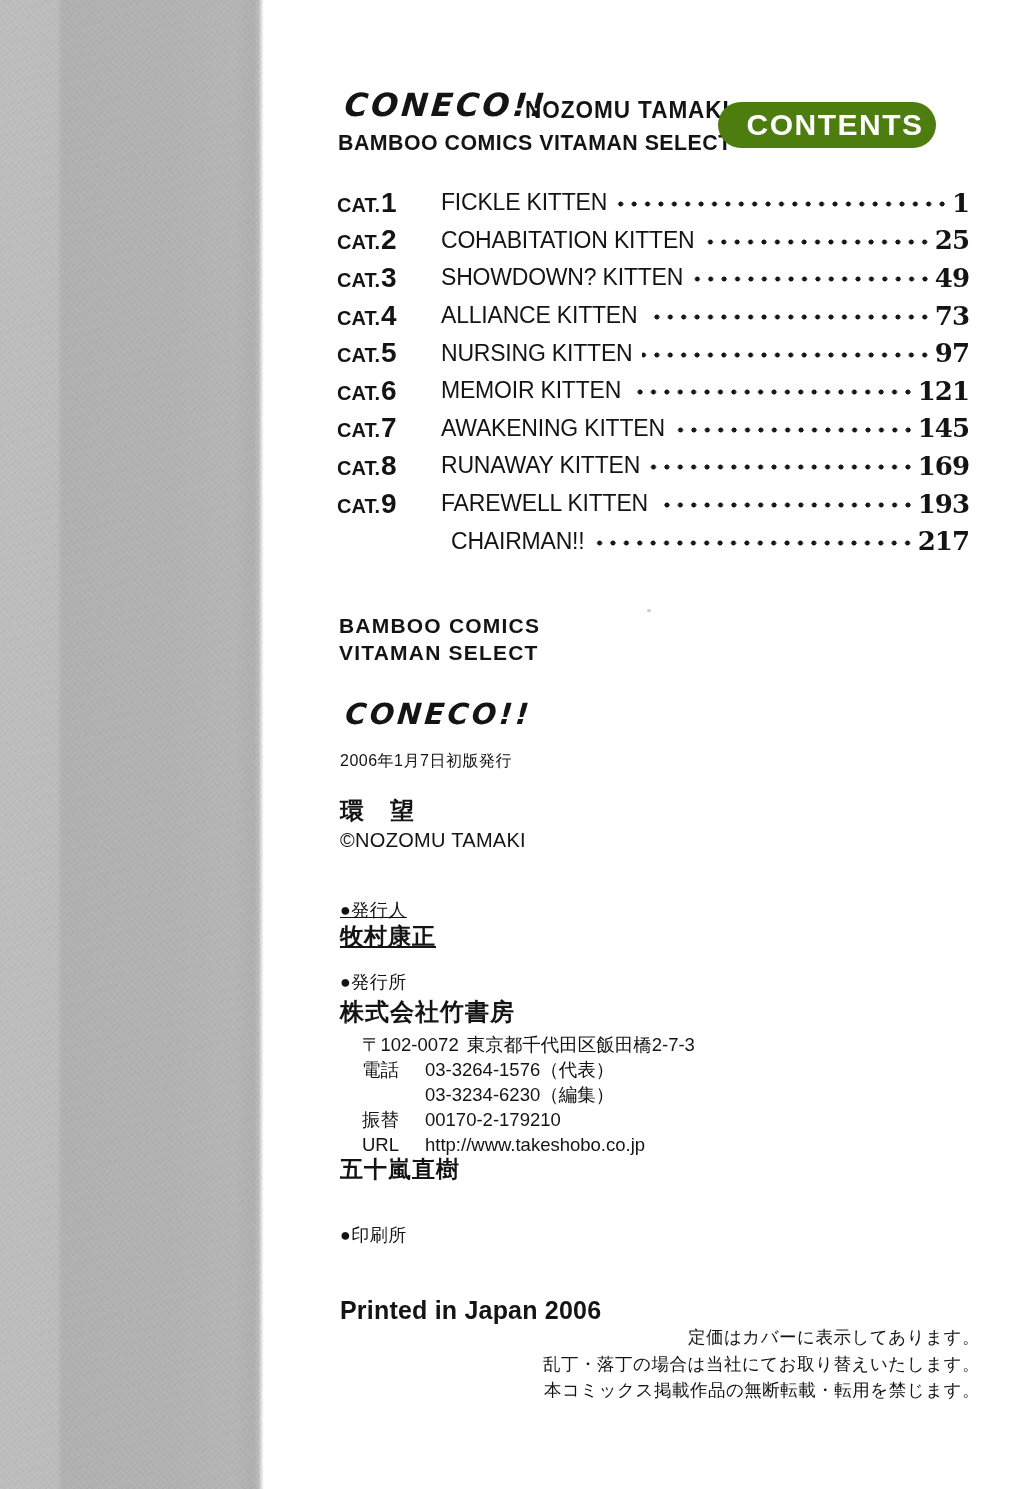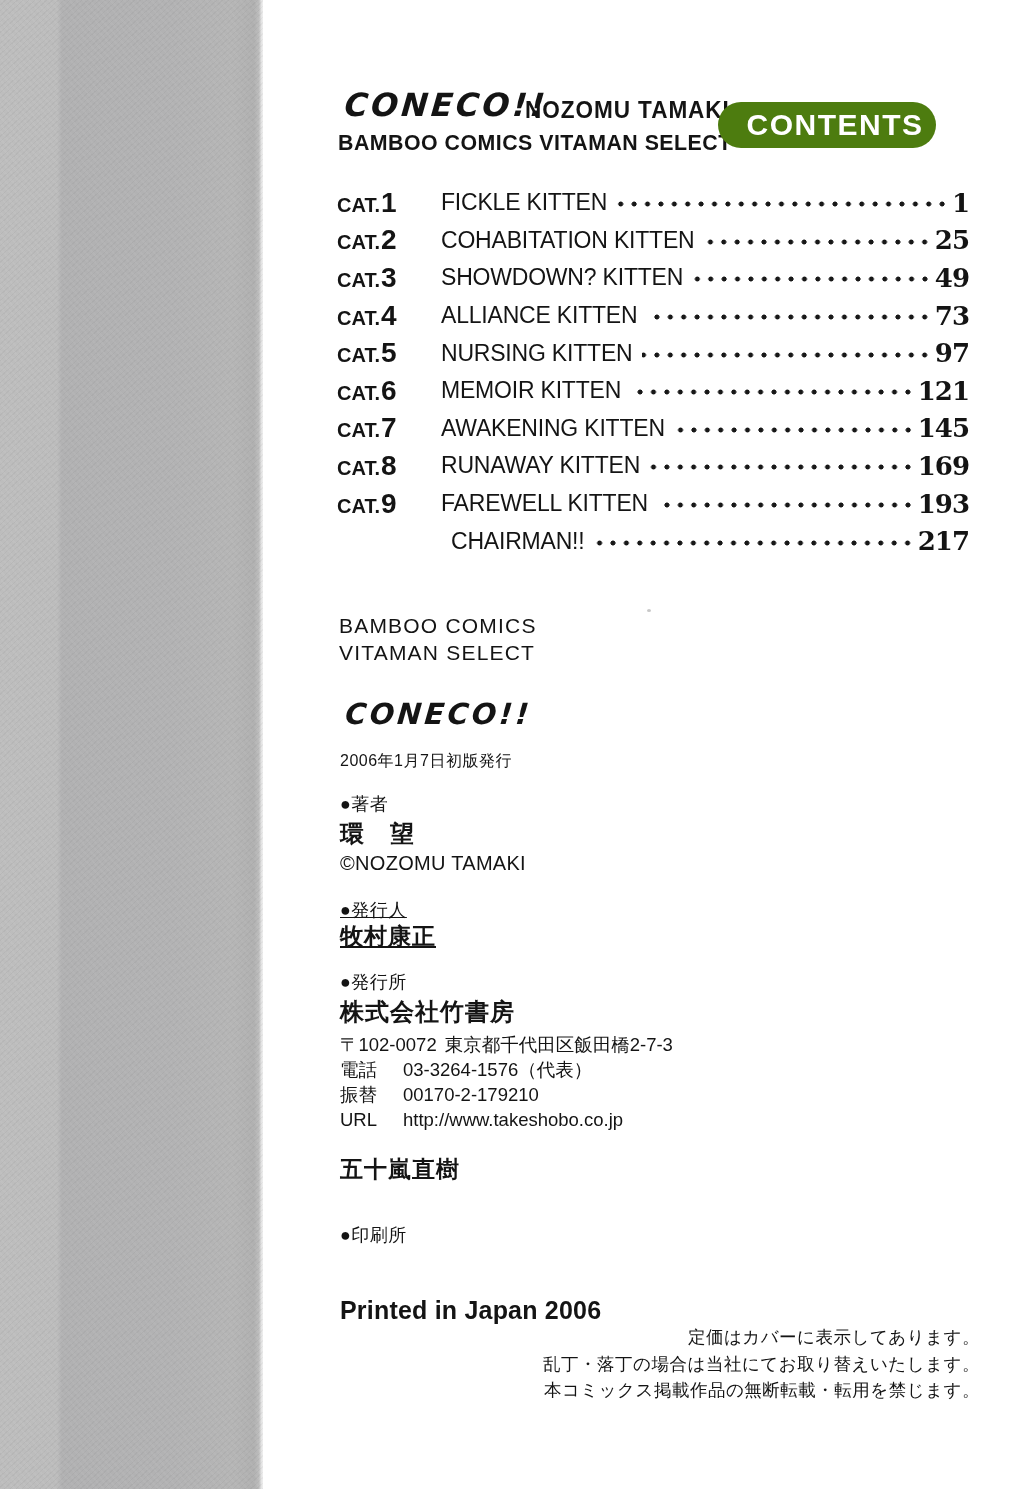--- a/index.html
+++ b/index.html
@@ -45,35 +45,35 @@
   .toc-title{flex:none;font-size:23px;letter-spacing:-.2px;white-space:nowrap;transform:scaleY(1.05);}
   .toc-title.chairman{margin-left:10px;}
   .leader{
     flex:1;height:10px;margin:3px 3px 0 10px;
     background-image:radial-gradient(circle,#171717 2.2px,rgba(0,0,0,0) 2.8px);
     background-size:13.4px 10px;background-repeat:repeat-x;background-position:right center;
   }
   .pagenum{flex:none;font-family:"DejaVu Serif","Liberation Serif",serif;font-weight:bold;font-size:26px;text-align:right;letter-spacing:-1px;}
 
   
-  .lower-imprint{position:absolute;left:76px;top:612px;font-size:21px;font-weight:normal;letter-spacing:1.2px;line-height:27px;white-space:pre-line;}
+  .lower-imprint{position:absolute;left:76px;top:612px;font-size:21px;font-weight:bold;letter-spacing:1.2px;line-height:27px;white-space:pre-line;}
   .lower-script{position:absolute;left:81px;top:697px;font-size:29px;}
   .edition{position:absolute;left:77px;top:751px;font-size:16px;letter-spacing:.5px;}
 
   .colophon{position:absolute;left:77px;top:0;width:620px;}
   .col-sec{position:absolute;left:0;width:620px;}
   .sec-0{top:793px;} .sec-1{top:899px;text-decoration:underline;} .sec-2{top:971px;} .sec-3{top:1155px;} .sec-4{top:1224px;}
   .col-label{font-size:18px;line-height:23px;letter-spacing:.5px;}
   .col-line{white-space:nowrap;}
   .name-xl{font-weight:bold;font-size:24px;line-height:35px;letter-spacing:1px;}
   .name-lg{font-weight:bold;font-size:23px;line-height:29px;letter-spacing:1px;}
   .latin-md{font-size:20px;line-height:25px;letter-spacing:.3px;}
   .contact{margin-top:3px;font-size:18.5px;}
   .c-row{display:flex;line-height:25px;white-space:nowrap;}
-  .c-label{flex:none;min-width:55px;}
+  .c-label{flex:none;min-width:55px;margin-left:22px;}
   .c-val{margin-left:8px;}
 
   .footer{position:absolute;left:77px;top:1297px;width:640px;}
   .f-line{white-space:nowrap;}
   .latin-bold{font-weight:bold;font-size:25px;line-height:27px;letter-spacing:.2px;}
   .jp-sm{font-size:17.5px;line-height:26.5px;letter-spacing:.5px;text-align:right;}
 </style>
 </head>
 <body>
 
@@ -177,39 +177,42 @@
 
   <div class="speck"></div>
 
   <div class="lower-imprint">BAMBOO COMICS
 VITAMAN SELECT</div>
   <span class="lower-script script">CONECO!!</span>
   <div class="edition">2006年1月7日初版発行</div>
 
   <div class="colophon" id="colophon">
       <div class="col-sec sec-0">
-        <div class="col-label">●著者</div>
         <div class="col-line name-xl">環　望</div>
         <div class="col-line latin-md">©NOZOMU TAMAKI</div>
       </div>
       <div class="col-sec sec-1">
         <div class="col-label">●発行人</div>
         <div class="col-line name-lg">牧村康正</div>
       </div>
       <div class="col-sec sec-2">
         <div class="col-label">●発行所</div>
         <div class="col-line name-xl">株式会社竹書房</div>
         <div class="contact">
           <div class="c-row">
             <span class="c-label">〒102-0072</span>
             <span class="c-val">東京都千代田区飯田橋2-7-3</span>
           </div>
           <div class="c-row">
             <span class="c-label">電話</span>
             <span class="c-val">03-3264-1576（代表）</span>
+          </div>
+          <div class="c-row">
+            <span class="c-label"></span>
+            <span class="c-val">03-3234-6230（編集）</span>
           </div>
           <div class="c-row">
             <span class="c-label">振替</span>
             <span class="c-val">00170-2-179210</span>
           </div>
           <div class="c-row">
             <span class="c-label">URL</span>
             <span class="c-val">http://www.takeshobo.co.jp</span>
           </div>
         </div>

